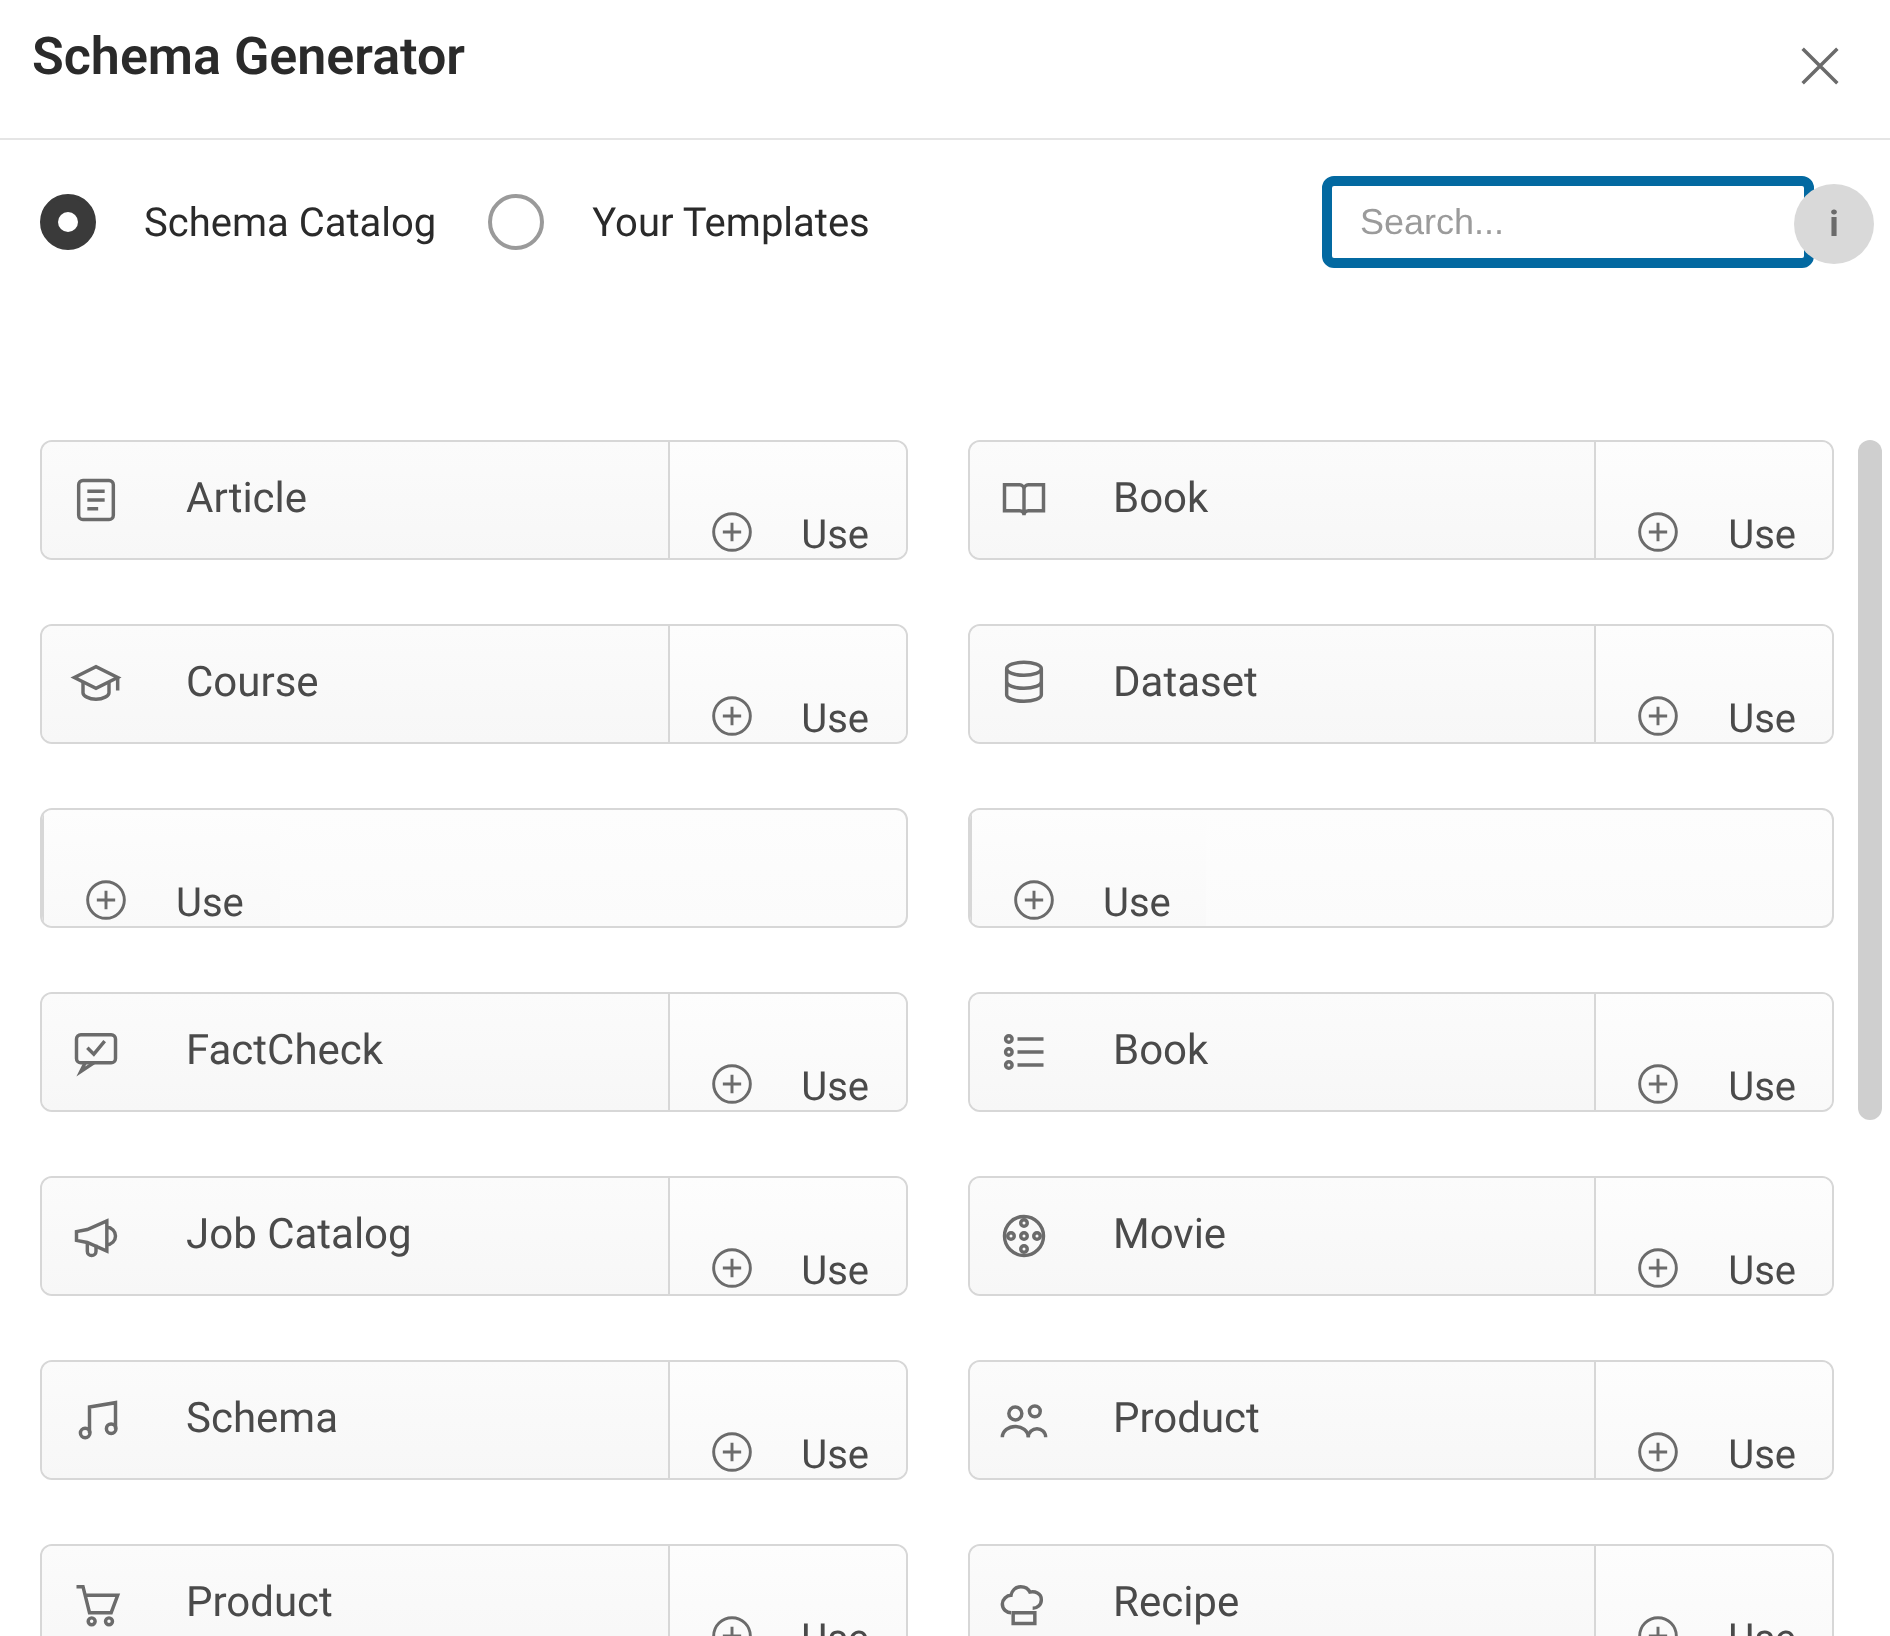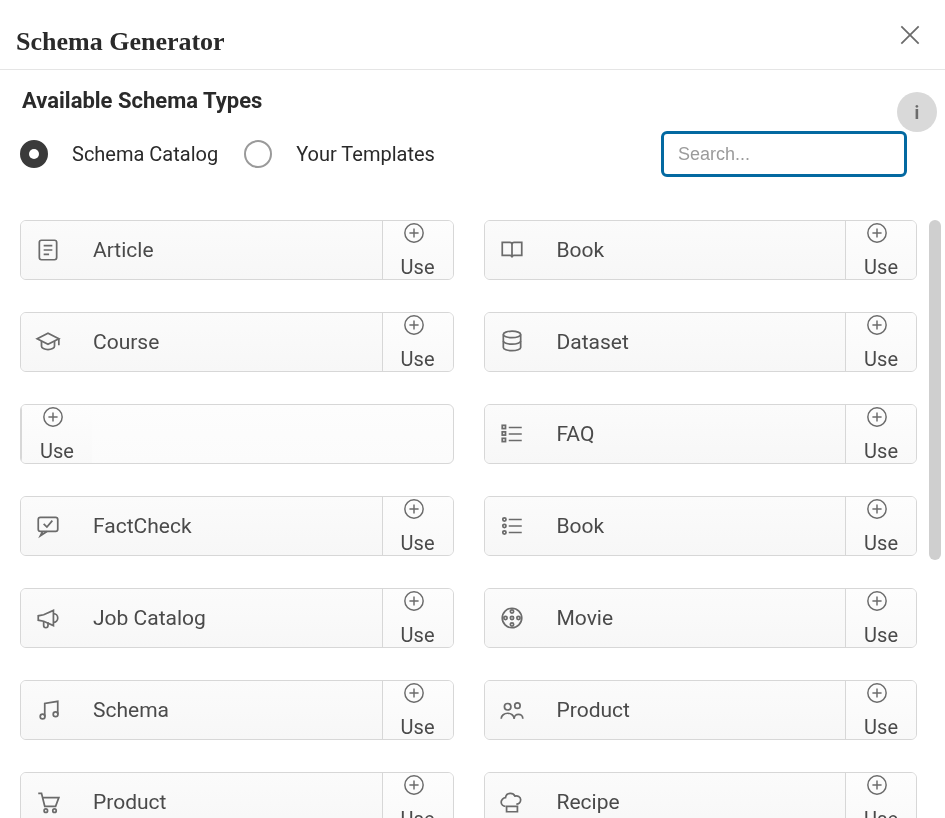--- a/index.html
+++ b/index.html
@@ -3,25 +3,24 @@
 <meta charset="utf-8">
 <style>
   * { box-sizing: border-box; }
   html, body {
     margin: 0; padding: 0;
     font-family: -apple-system, BlinkMacSystemFont, "Segoe UI", Roboto, Arial, sans-serif;
     background: #fff; color: #2a2a2a;
     width: 945px; height: 818px; overflow: hidden; position: relative;
   }
   .header {
-    display: flex; align-items: flex-end; justify-content: space-between;
+    display: flex; align-items: flex-start; justify-content: space-between;
     padding: 14px 16px 12px 16px;
     border-bottom: 1px solid #e5e5e5;
     height: 70px;
-    font-family: Liberation Serif, serif;
   }
   .header h1 {
     font-size: 26px; font-weight: 600; margin: 0;
   }
   .close-btn {
     background: none; border: none; cursor: pointer; padding: 6px;
   }
   .body {
     position: relative;
     padding: 18px 0 0 20px;
@@ -45,21 +44,21 @@
     background: #fff;
   }
   .radio.selected .radio-outer { border-color: #3a3a3a; background: #3a3a3a; }
   .radio .radio-inner {
     width: 10px; height: 10px; border-radius: 50%; background: #fff; display: none;
   }
   .radio.selected .radio-inner { display: block; }
   .radio-label { font-size: 20px; color: #2a2a2a; }
 
   .search {
-    width: 246px; height: 46px; border: 3px solid #0369a1; border-radius: 6px;
+    width: 246px; height: 46px; border: 5px solid #0369a1; border-radius: 6px;
     padding: 0 14px; font-size: 18px; color: #333; background: #fff;
   }
   .search::placeholder { color: #9b9b9b; }
 
   .info-badge {
     position: absolute; top: 22px; right: 8px;
     width: 40px; height: 40px; border-radius: 50%;
     background: #d9d9d9; display: flex; align-items: center; justify-content: center;
     cursor: pointer;
   }
@@ -81,25 +80,24 @@
     height: 60px;
     overflow: hidden;
   }
   .card-left {
     flex: 1; display: flex; align-items: center; gap: 32px;
     padding: 0 14px;
     background: linear-gradient(#fbfbfb, #f7f7f7);
   }
   .card-name { font-size: 21px; color: #4a4a4a; }
   .card-right {
-    display: flex; align-items: flex-start; gap: 10px;
+    display: flex; align-items: flex-end; gap: 22px;
     border-left: 1px solid #d7d7d7;
     padding: 0 18px; cursor: pointer;
     background: linear-gradient(#fdfdfd, #f9f9f9);
-    flex-direction: column;
   }
   .use-label { font-size: 20px; color: #4a4a4a; }
 
   .icon { width: 26px; height: 26px; display: inline-flex; align-items: center; justify-content: center; color: #6b6b6b; }
   .icon svg { width: 100%; height: 100%; stroke: #6b6b6b; fill: none; stroke-width: 1.6; }
 
   .plus-circle svg { width: 22px; height: 22px; }
 
   
   .vscroll {
@@ -217,21 +215,20 @@
   <button class="close-btn">
     <span class="icon">
         <svg viewBox="0 0 24 24" stroke="#2a2a2a" stroke-width="2">
           <use href="#i-close"></use>
         </svg>
       </span>
   </button>
 </div>
 
 <div class="body">
-  <h2 class="subhead">Available Schema Types</h2>
 
   <div class="info-badge">
     <span>i</span>
   </div>
 
   <div class="controls-row">
     <div class="radios">
       <label class="radio selected">
         <span class="radio-outer">
             <span class="radio-inner"></span>
@@ -324,28 +321,20 @@
     <div class="card-right">
       <span class="icon plus-circle">
               <svg>
                 <use href="#i-plus-circle"></use>
               </svg>
             </span>
       <span class="use-label">Use</span>
     </div>
   </div>
         <div class="card">
-    <div class="card-left">
-      <span class="icon">
-              <svg>
-                <use href="#i-list-details"></use>
-              </svg>
-            </span>
-      <span class="card-name">FAQ</span>
-    </div>
     <div class="card-right">
       <span class="icon plus-circle">
               <svg>
                 <use href="#i-plus-circle"></use>
               </svg>
             </span>
       <span class="use-label">Use</span>
     </div>
   </div>
         <div class="card">

